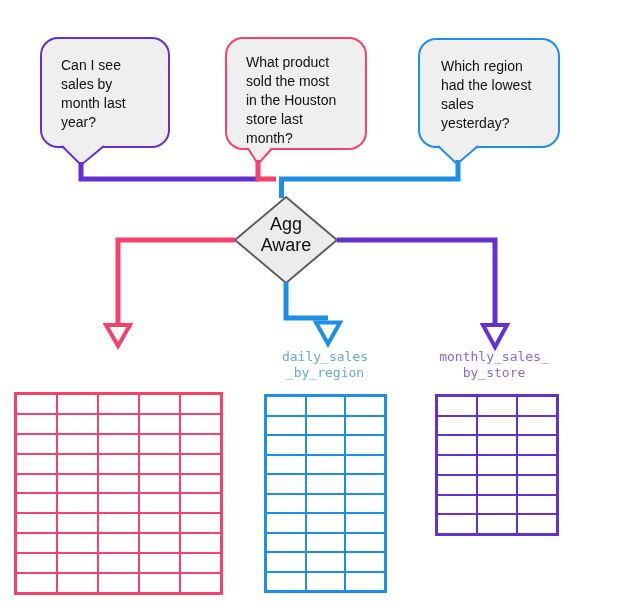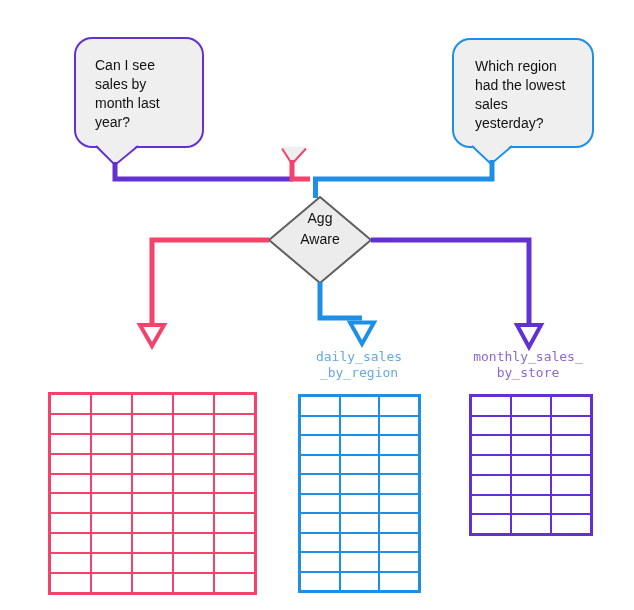--- a/index.html
+++ b/index.html
@@ -3,21 +3,20 @@
 <meta charset="utf-8">
 <style>
   html, body { margin: 0; padding: 0; background: #ffffff; }
   .stage {
     position: relative;
     width: 600px;
     height: 610px;
     background: #ffffff;
     font-family: "Liberation Sans", sans-serif;
     overflow: hidden;
-    margin-left: 34px;
   }
   .bubble {
     position: absolute;
     box-sizing: border-box;
     border: 2px solid;
     border-radius: 18px;
     font-size: 14px;
     line-height: 19px;
     white-space: pre-line;
     color: #111;
@@ -26,23 +25,23 @@
   #b2 { left: 225px; top: 37px; width: 142px; height: 113px; padding: 14px 4px 4px 19px; }
   #b3 { left: 418px; top: 38px; width: 142px; height: 110px; padding: 17px 12px 4px 21px; }
   .overlay {
     position: absolute;
     left: 0; top: 0;
     width: 634px; height: 610px;
     pointer-events: none;
   }
   .diamond-label {
     position: absolute;
-    left: 246px; top: 208px; width: 80px;
+    left: 246px; top: 214px; width: 80px;
     text-align: center;
-    font-size: 14px;
+    font-size: 18px;
     line-height: 21px;
     white-space: pre-line;
     color: #111;
   }
   .tbl-label {
     position: absolute;
     width: 162px;
     text-align: center;
     font-family: "DejaVu Sans Mono", "Liberation Mono", monospace;
     font-size: 13px;
@@ -69,20 +68,25 @@
 </head>
 <body>
 
 <div class="stage">
 
   <div class="bubble" id="b1" style="border-color: rgb(99, 49, 209); background: rgb(239, 239, 239); color: rgb(17, 17, 17);">Can I see
 sales by
 month last
 year?</div>
 
+  <div class="bubble" id="b2" style="border-color: rgb(245, 66, 109); background: rgb(239, 239, 239); color: rgb(17, 17, 17);">What product
+sold the most
+in the Houston
+store last
+month?</div>
 
   <div class="bubble" id="b3" style="border-color: rgb(30, 143, 230); background: rgb(239, 239, 239); color: rgb(17, 17, 17);">Which region
 had the lowest
 sales
 yesterday?</div>
 
   <svg class="overlay" width="634" height="610" viewBox="0 0 634 610">
 
     <polygon points="62,144.5 104,144.5 81,165" fill="#EFEFEF"></polygon>
     <path d="M62,146 L81,165 L104,146" fill="none" stroke-width="2" stroke="#6331D1"></path>

